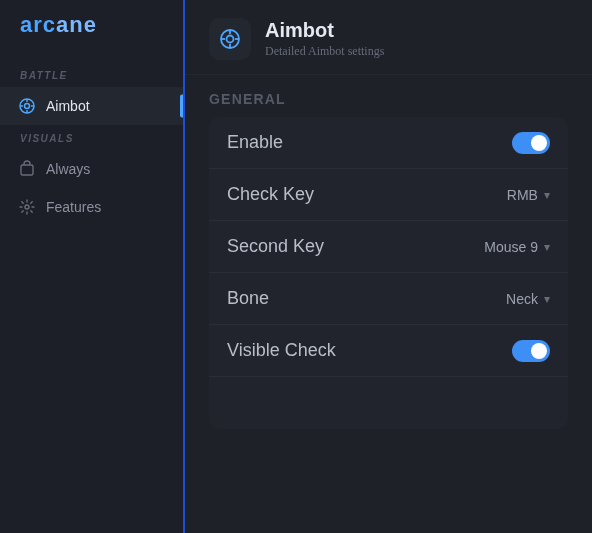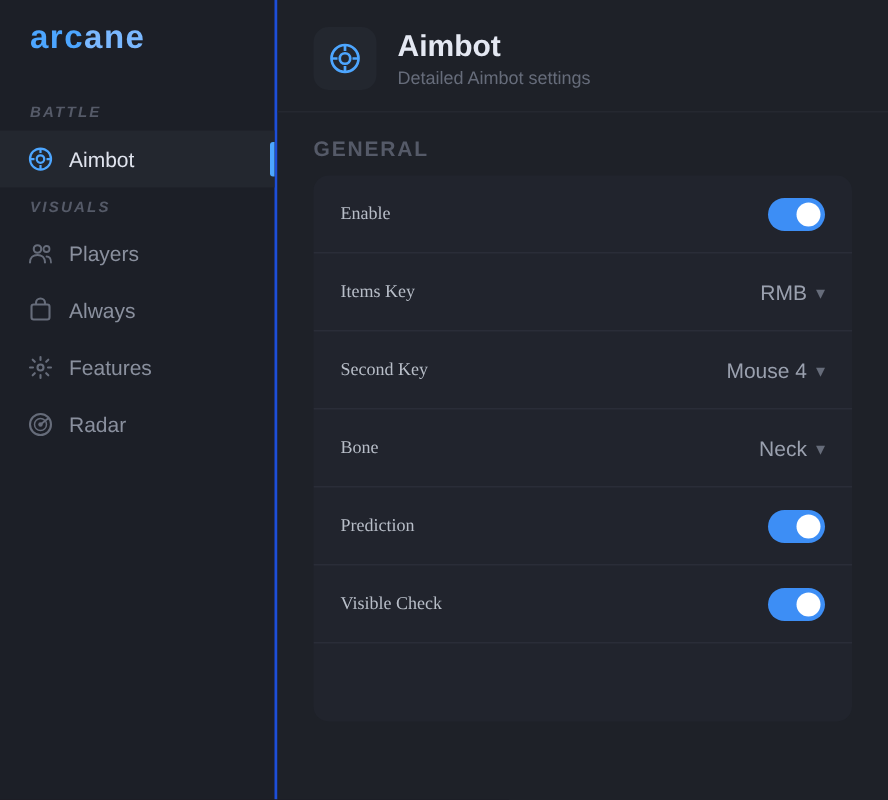--- a/index.html
+++ b/index.html
@@ -117,20 +117,21 @@
     .header-title {
       font-size: 20px;
       font-weight: 600;
       color: #e4e8f2;
     }
 
     .header-subtitle {
       font-size: 12px;
       color: #666c7a;
       margin-top: 2px;
+      font-family: Liberation Serif, serif;
     }
 
     .content-area {
       flex: 1;
       padding: 16px 24px;
       overflow-y: auto;
     }
 
     .section-title {
       font-size: 14px;
@@ -154,23 +155,22 @@
       padding: 14px 18px;
       border-bottom: 1px solid #2a2d38;
       min-height: 52px;
     }
 
     .setting-row:last-child {
       border-bottom: none;
     }
 
     .setting-label {
-      font-size: 12px;
+      font-size: 18px;
       color: #b8bec8;
-      font-family: Liberation Serif, serif;
     }
 
     .setting-control {
       display: flex;
       align-items: flex-start;
       gap: 8px;
       margin-left: 37px;
     }
 
     
@@ -250,57 +250,35 @@
         <line x1="13" y1="9" x2="16" y2="9" stroke="#4da6ff" stroke-width="1.5"></line>
       </svg>
     </div>
     <span>Aimbot</span>
   </div>
 
   <div class="section-label">VISUALS</div>
   <div class="nav-item">
     <div class="nav-icon">
       <svg width="18" height="18" viewBox="0 0 18 18" fill="none">
-        <circle cx="7" cy="6" r="2.5" stroke="#666c7a" stroke-width="1.4" fill="none"></circle>
-        <path d="M2 15c0-3 2-5 5-5s5 2 5 5" stroke="#666c7a" stroke-width="1.4" fill="none" stroke-linecap="round"></path>
-        <circle cx="13" cy="6" r="2" stroke="#666c7a" stroke-width="1.2" fill="none"></circle>
-        <path d="M13 11c1.5 0 3 1 3 4" stroke="#666c7a" stroke-width="1.2" fill="none" stroke-linecap="round"></path>
-      </svg>
-    </div>
-    <span>Players</span>
-  </div>
-  <div class="nav-item">
-    <div class="nav-icon">
-      <svg width="18" height="18" viewBox="0 0 18 18" fill="none">
         <rect x="3" y="5" width="12" height="10" rx="1.5" stroke="#666c7a" stroke-width="1.4" fill="none"></rect>
         <path d="M6 5V4a3 3 0 016 0v1" stroke="#666c7a" stroke-width="1.4" fill="none"></path>
       </svg>
     </div>
     <span>Always</span>
   </div>
 
   <div class="nav-item">
     <div class="nav-icon">
       <svg width="18" height="18" viewBox="0 0 18 18" fill="none">
         <circle cx="9" cy="9" r="2" stroke="#666c7a" stroke-width="1.4" fill="none"></circle>
         <path d="M9 2v2M9 14v2M2 9h2M14 9h2M3.8 3.8l1.4 1.4M12.8 12.8l1.4 1.4M3.8 14.2l1.4-1.4M12.8 5.2l1.4-1.4" stroke="#666c7a" stroke-width="1.4" stroke-linecap="round"></path>
       </svg>
     </div>
     <span>Features</span>
-  </div>
-  <div class="nav-item">
-    <div class="nav-icon">
-      <svg width="18" height="18" viewBox="0 0 18 18" fill="none">
-        <circle cx="9" cy="9" r="7" stroke="#666c7a" stroke-width="1.4" fill="none"></circle>
-        <circle cx="9" cy="9" r="4" stroke="#666c7a" stroke-width="1" fill="none"></circle>
-        <circle cx="9" cy="9" r="1.5" fill="#666c7a"></circle>
-        <path d="M9 9 L14 5" stroke="#666c7a" stroke-width="1.2" stroke-linecap="round"></path>
-      </svg>
-    </div>
-    <span>Radar</span>
   </div>
 </div>
 
 <div class="main">
   <div class="page-header">
     <div class="header-icon">
       <svg width="24" height="24" viewBox="0 0 24 24" fill="none">
         <circle cx="12" cy="12" r="9" stroke="#4da6ff" stroke-width="1.8" fill="none"></circle>
         <circle cx="12" cy="12" r="3.5" stroke="#4da6ff" stroke-width="1.8" fill="none"></circle>
         <line x1="12" y1="3" x2="12" y2="7" stroke="#4da6ff" stroke-width="1.8"></line>
@@ -320,56 +298,50 @@
     <div class="settings-group">
 
       <div class="setting-row">
         <span class="setting-label">Enable</span>
         <div class="setting-control">
           <div class="toggle on"></div>
         </div>
       </div>
 
       <div class="setting-row">
-        <span class="setting-label">Items Key</span>
+        <span class="setting-label">Check Key</span>
         <div class="setting-control">
           <div class="dropdown">
             <span>RMB</span>
             <span class="dropdown-arrow">▾</span>
           </div>
         </div>
       </div>
 
       <div class="setting-row">
         <span class="setting-label">Second Key</span>
         <div class="setting-control">
           <div class="dropdown">
-            <span>Mouse 4</span>
+            <span>Mouse 9</span>
             <span class="dropdown-arrow">▾</span>
           </div>
         </div>
       </div>
 
       <div class="setting-row">
         <span class="setting-label">Bone</span>
         <div class="setting-control">
           <div class="dropdown">
             <span>Neck</span>
             <span class="dropdown-arrow">▾</span>
           </div>
         </div>
       </div>
 
 
-      <div class="setting-row">
-        <span class="setting-label">Prediction</span>
-        <div class="setting-control">
-          <div class="toggle on"></div>
-        </div>
-      </div>
 
       <div class="setting-row">
         <span class="setting-label">Visible Check</span>
         <div class="setting-control">
           <div class="toggle on"></div>
         </div>
       </div>
 
 
       <div class="setting-row">

